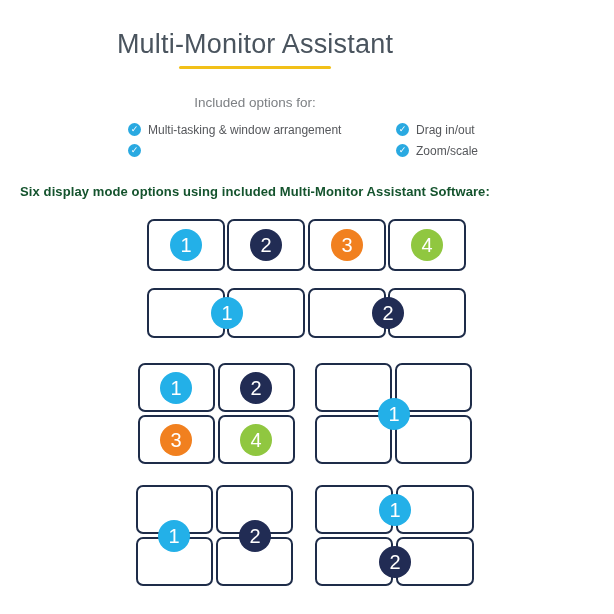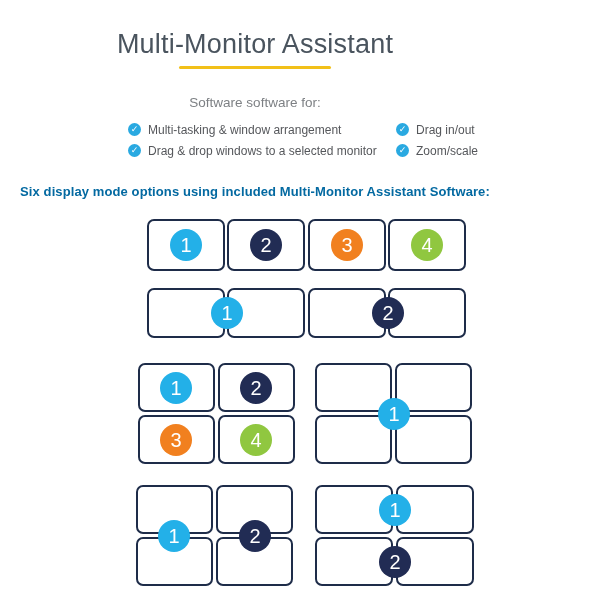--- a/index.html
+++ b/index.html
@@ -29,50 +29,49 @@
   .feature-col.col2{left:396px;}
   .feature{display:flex;align-items:center;gap:7px;height:21px;}
   .check{
     flex:0 0 13px;width:13px;height:13px;border-radius:50%;
     background:var(--check-blue);color:#fff;font-size:9px;line-height:13px;
     text-align:center;font-weight:bold;
   }
   .feature-label{font-size:12px;color:#55575b;white-space:nowrap;}
   .modes-heading{
     position:absolute;top:184px;left:0;width:100%;text-align:center;
-    font-size:13px;font-weight:bold;color:#0369a1;letter-spacing:0.1px;
+    font-size:13px;font-weight:bold;color:#14532d;letter-spacing:0.1px;
   }
   .canvas{position:absolute;left:0;top:0;width:614px;height:614px;}
   .diagram{position:absolute;left:0;top:0;width:100%;height:100%;}
   .monitor{
     position:absolute;background:#fff;border:2.5px solid var(--monitor-border);
     border-radius:7px;box-sizing:border-box;
   }
   .badge{
     position:absolute;width:32px;height:32px;border-radius:50%;
     color:#fff;font-size:20px;line-height:32px;text-align:center;z-index:2;
   }
 </style>
 </head>
 <body>
 
 <div class="page">
 
   <div class="title">Multi-Monitor Assistant</div>
   <div class="underline"></div>
-  <div class="subtitle">Software software for:</div>
+  <div class="subtitle">Included options for:</div>
 
   <div class="feature-col col1">
     <div class="feature">
       <span class="check">✓</span>
       <span class="feature-label">Multi-tasking &amp; window arrangement</span>
     </div>
     <div class="feature">
       <span class="check">✓</span>
-      <span class="feature-label">Drag &amp; drop windows to a selected monitor</span>
     </div>
   </div>
 
   <div class="feature-col col2">
     <div class="feature">
       <span class="check">✓</span>
       <span class="feature-label">Drag in/out</span>
     </div>
     <div class="feature">
       <span class="check">✓</span>

